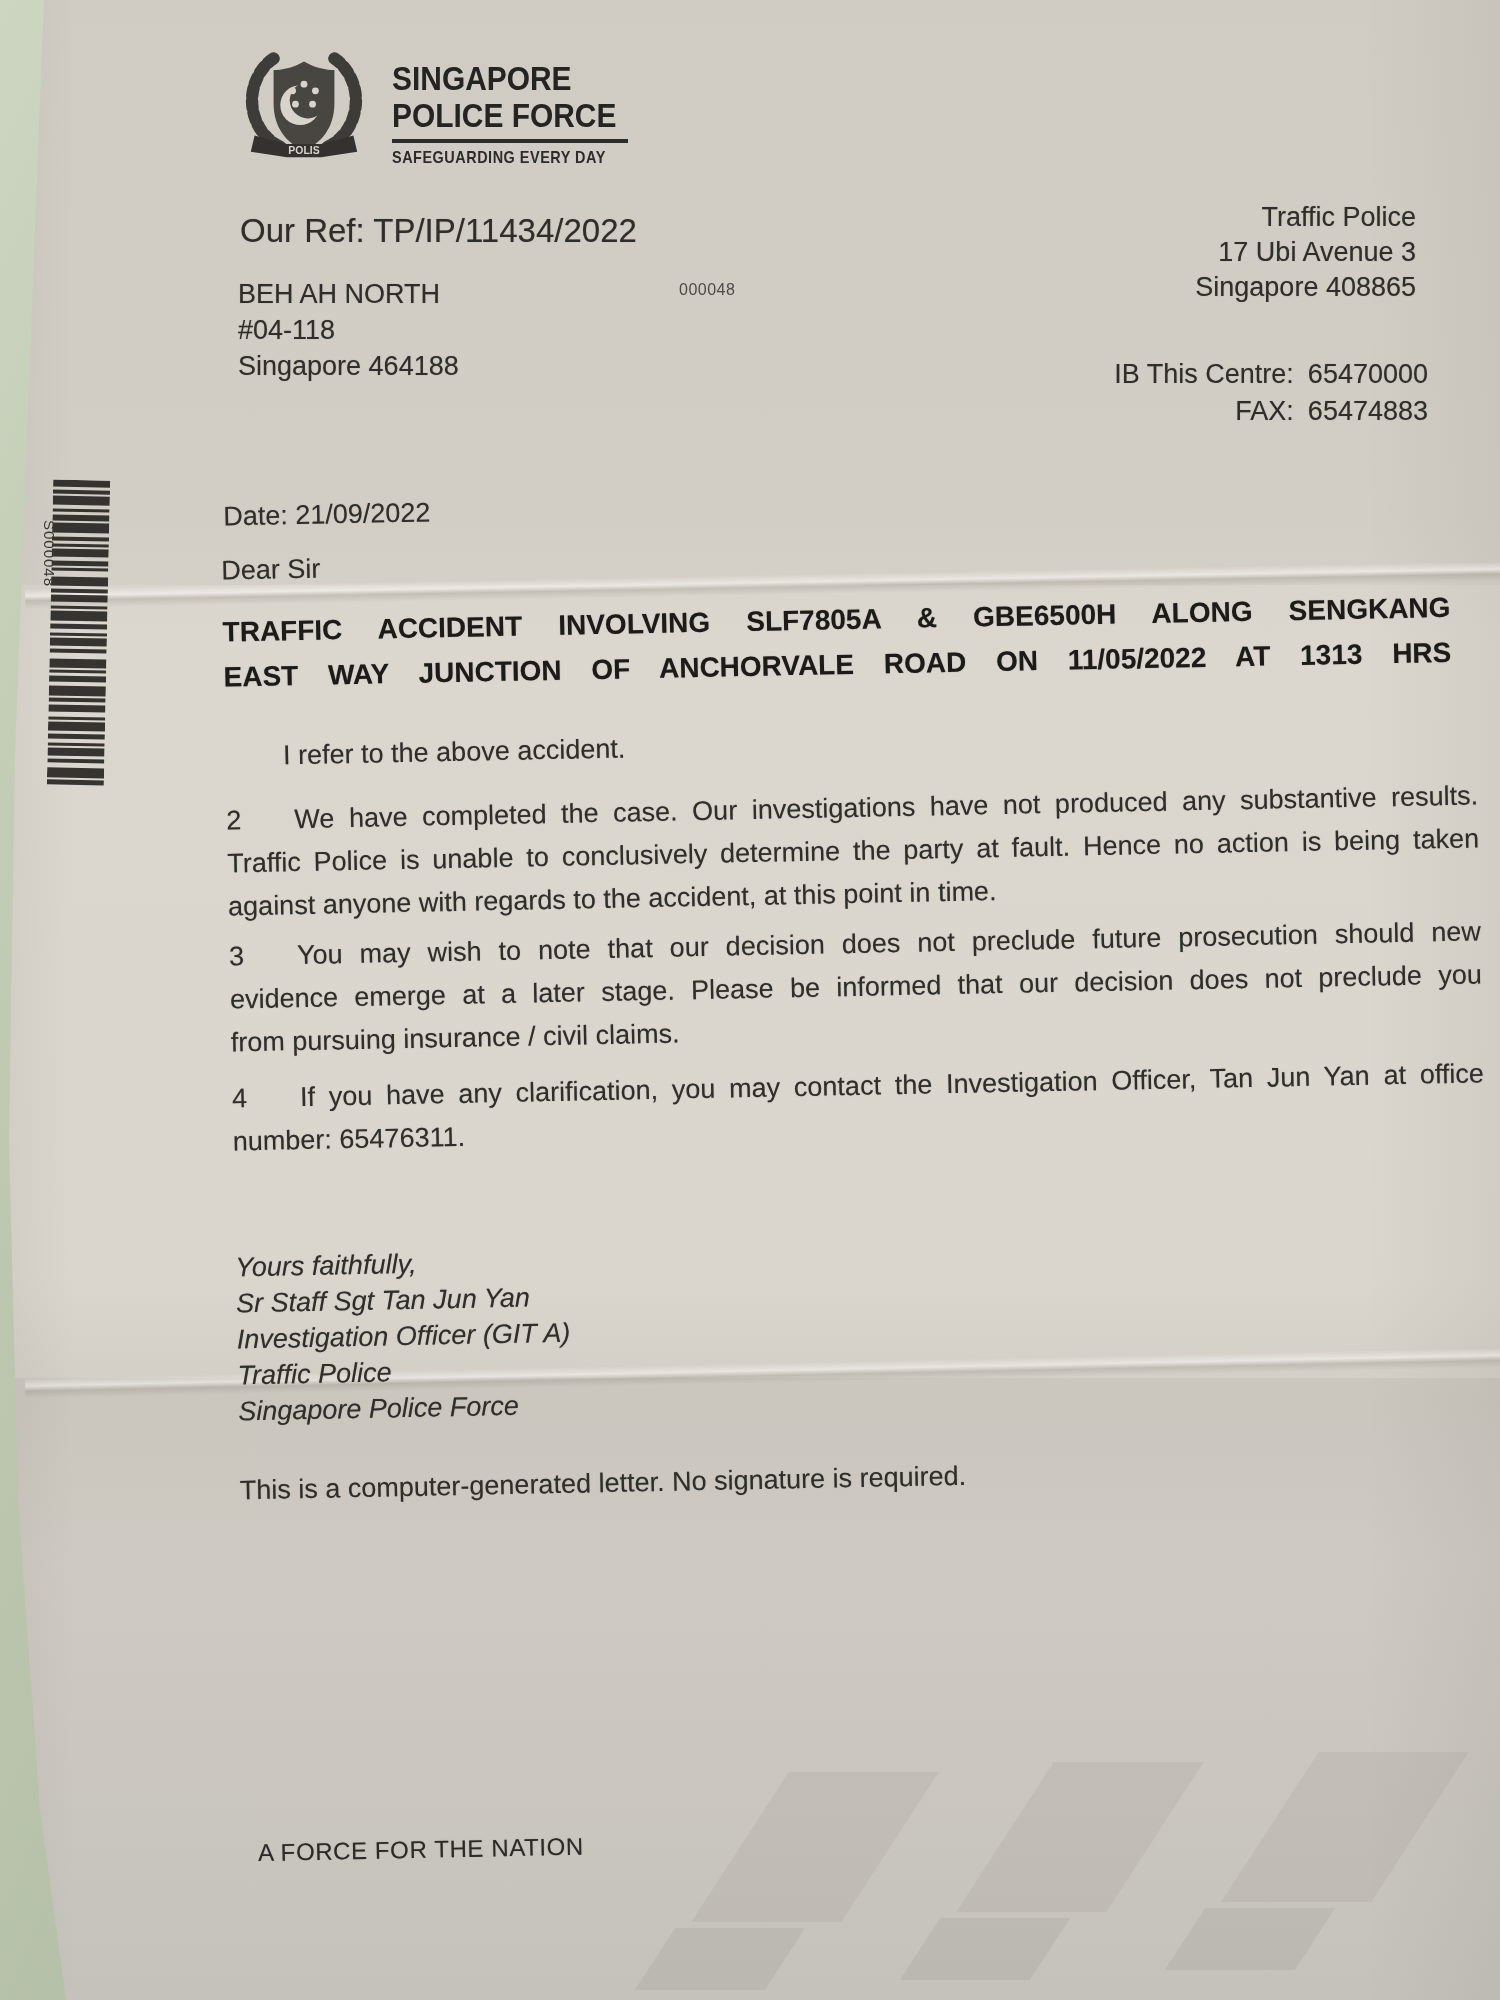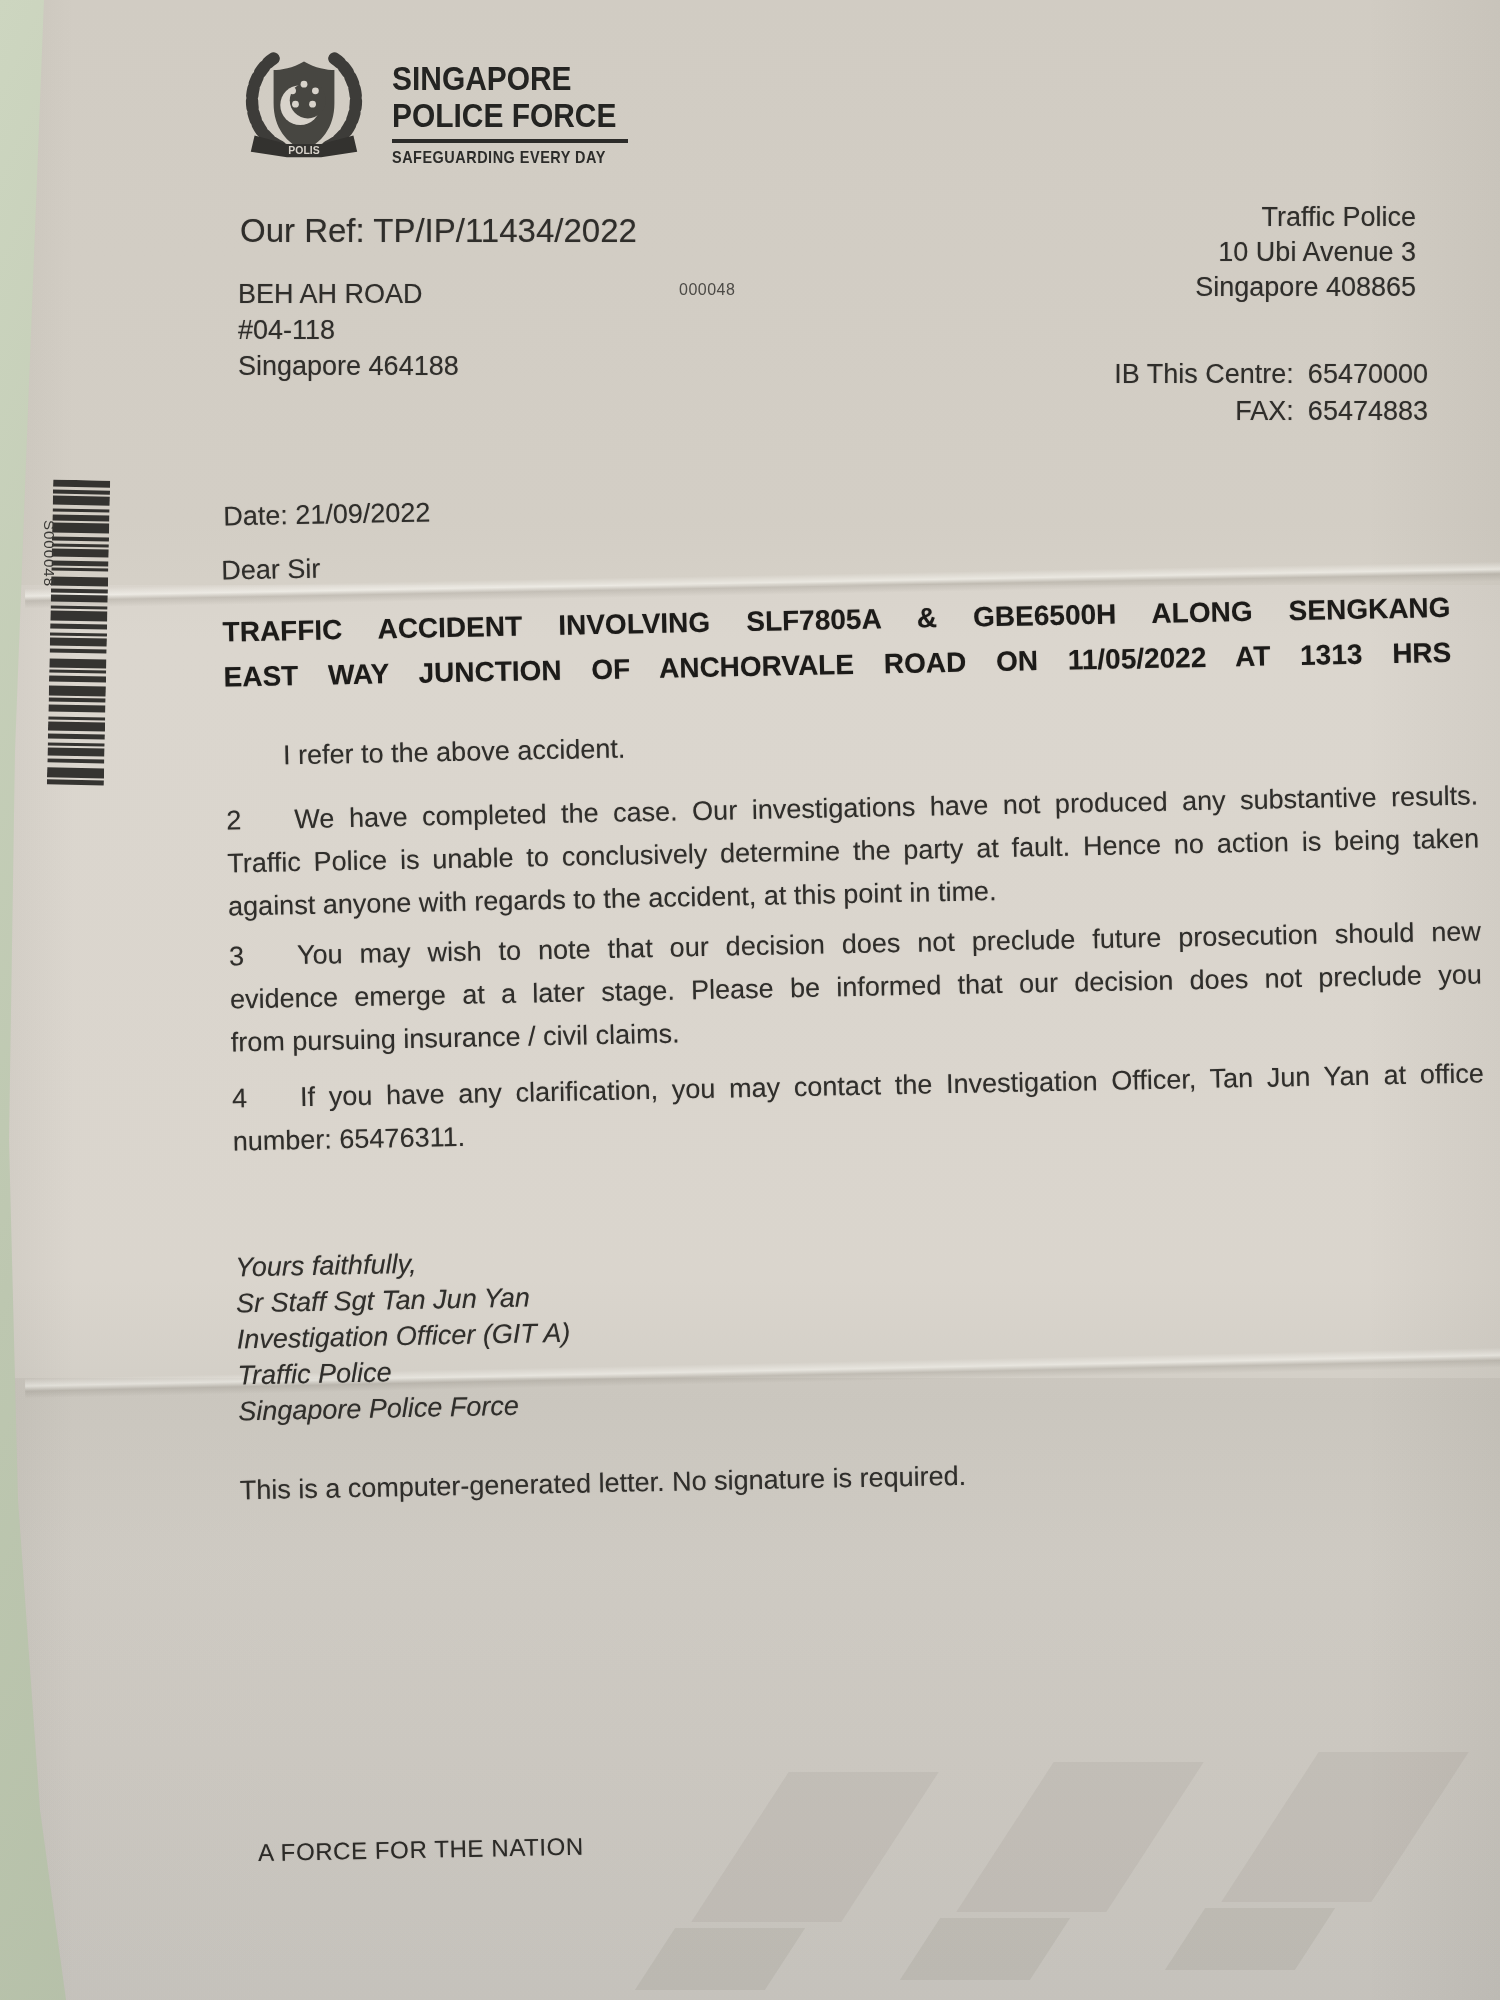--- a/index.html
+++ b/index.html
@@ -102,28 +102,28 @@
     <div class="abs orgname">
       <div>SINGAPORE</div>
       <div>POLICE FORCE</div>
     </div>
     <div class="abs rule"></div>
     <div class="abs tagline">SAFEGUARDING EVERY DAY</div>
   </div>
 
   <div class="abs ink ourref">Our Ref: TP/IP/11434/2022</div>
   <div class="abs ink recipient">
-    <div>BEH AH ROAD</div>
+    <div>BEH AH NORTH</div>
     <div>#04-118</div>
     <div>Singapore 464188</div>
   </div>
   <div class="abs printcode">000048</div>
   <div class="abs ink sender">
     <div>Traffic Police</div>
-    <div>10 Ubi Avenue 3</div>
+    <div>17 Ubi Avenue 3</div>
     <div>Singapore 408865</div>
   </div>
   <div class="abs ink contact">
     <div>
       <span>IB This Centre:</span><span class="val">65470000</span>
     </div>
     <div>
       <span>FAX:</span><span class="val">65474883</span>
     </div>
   </div>

